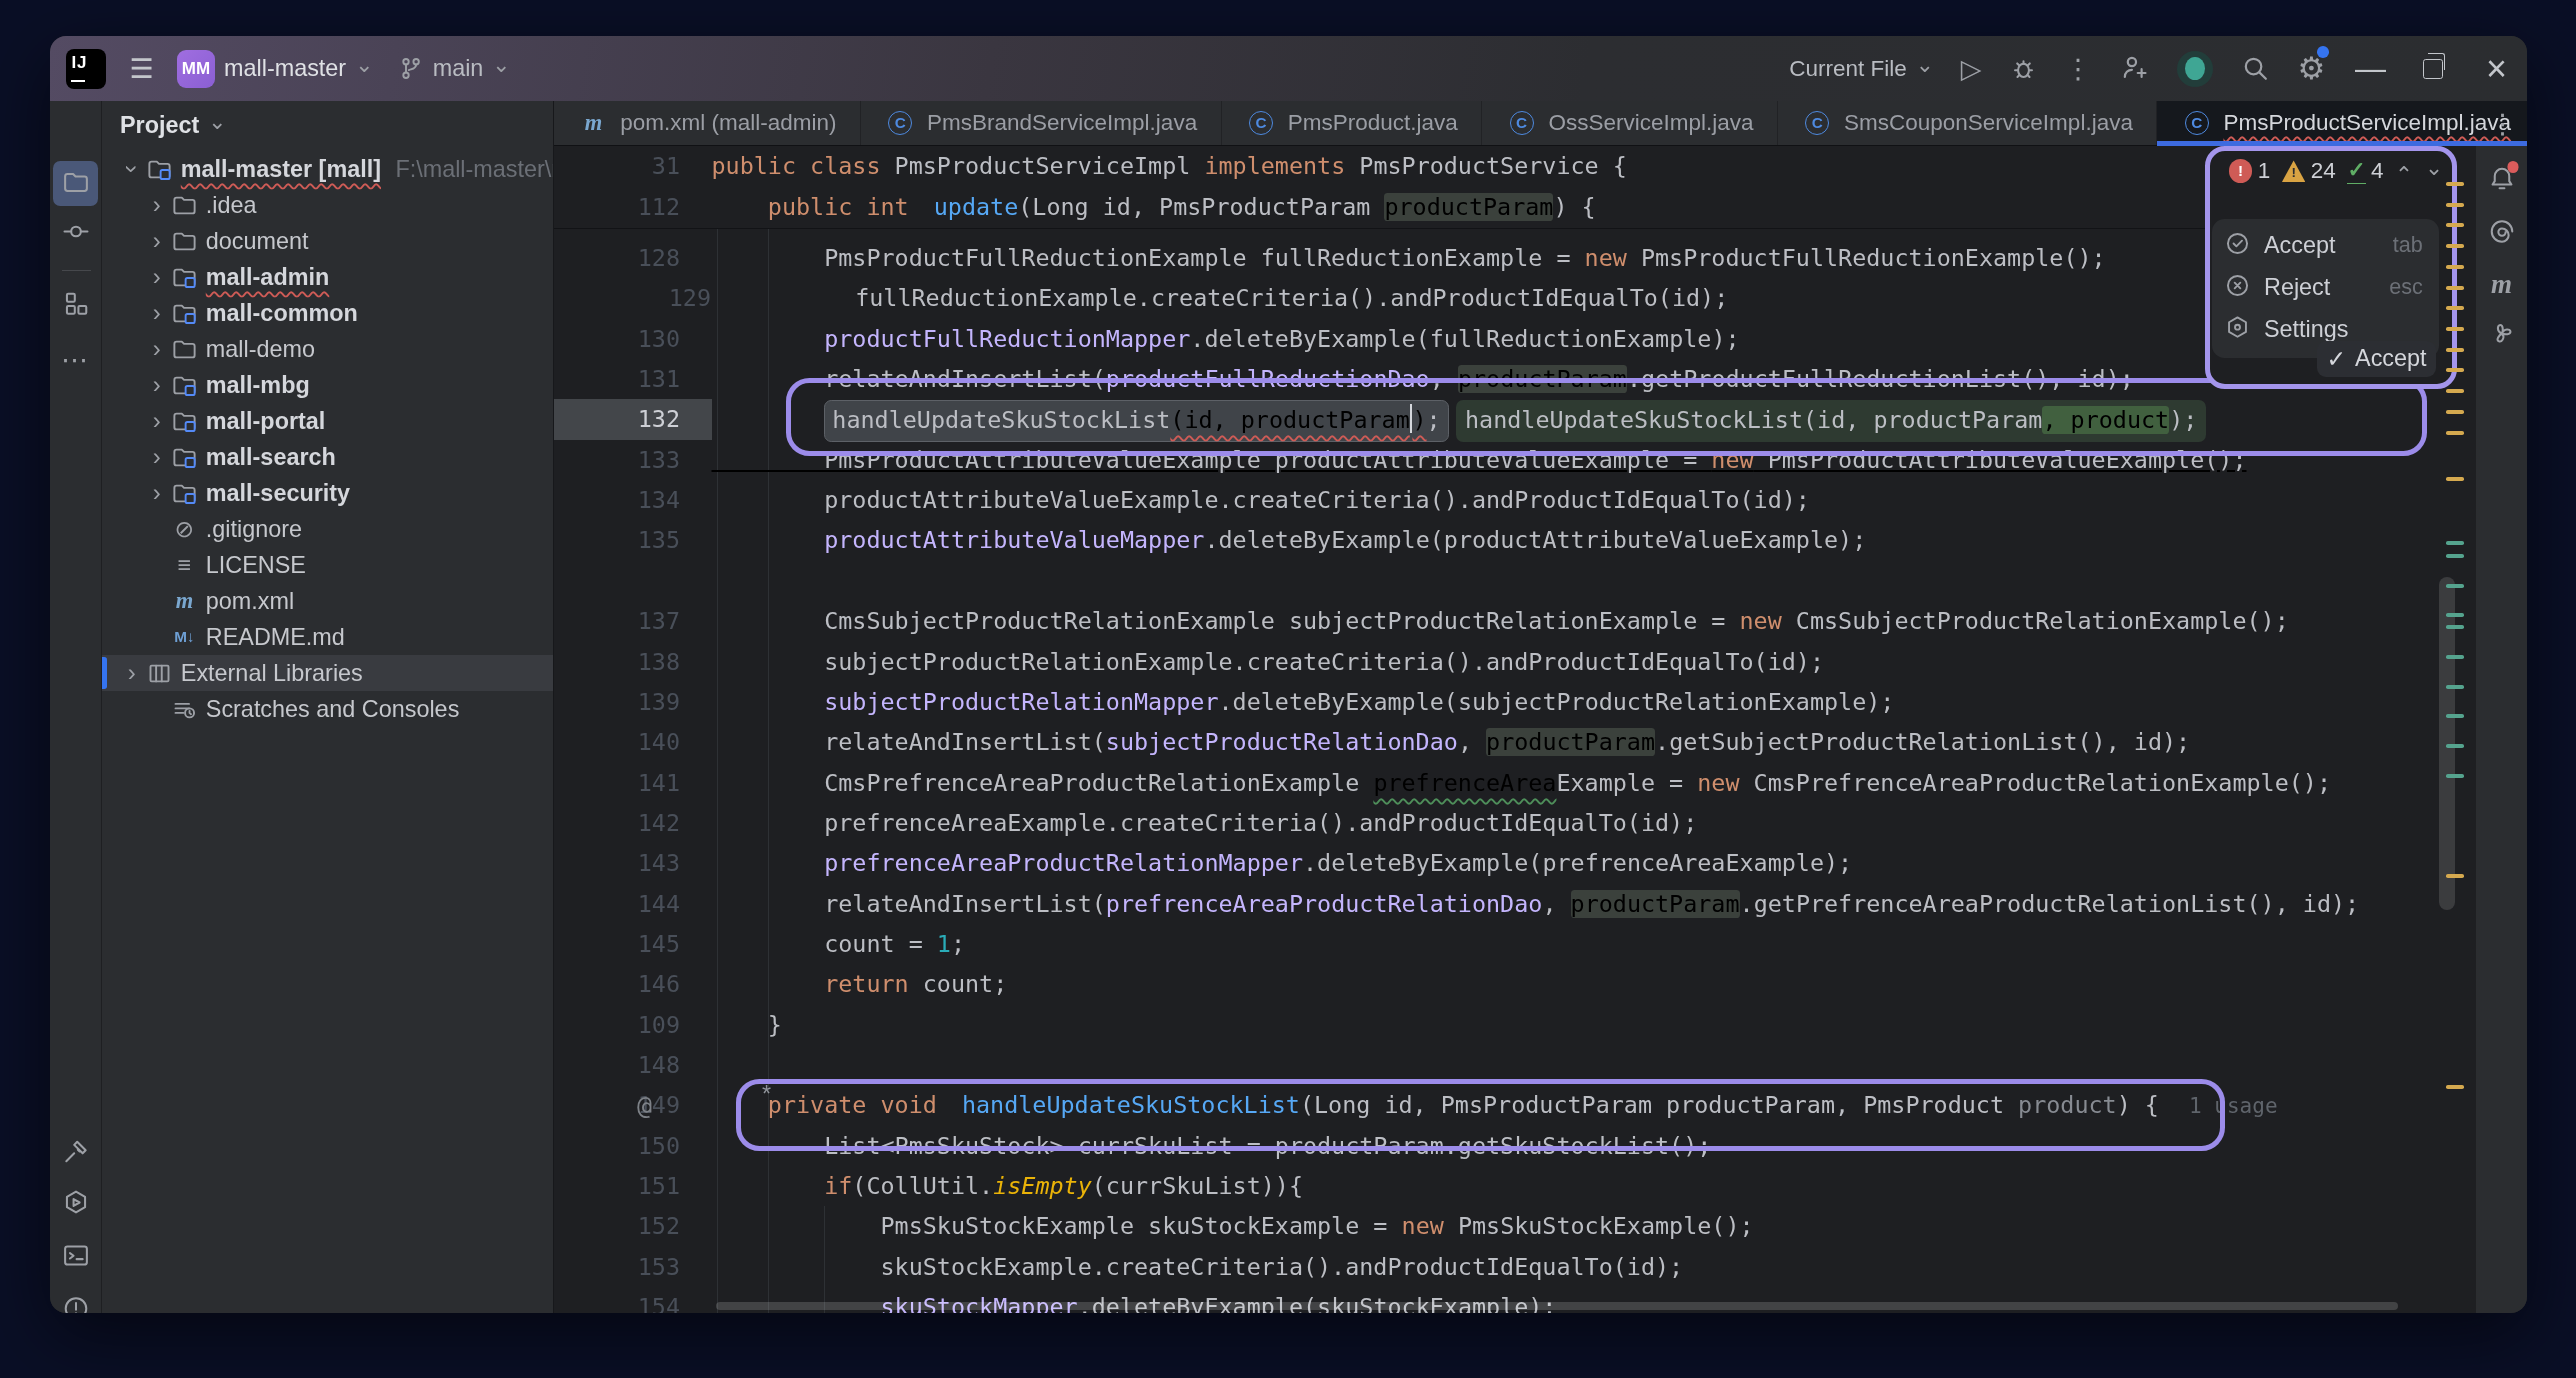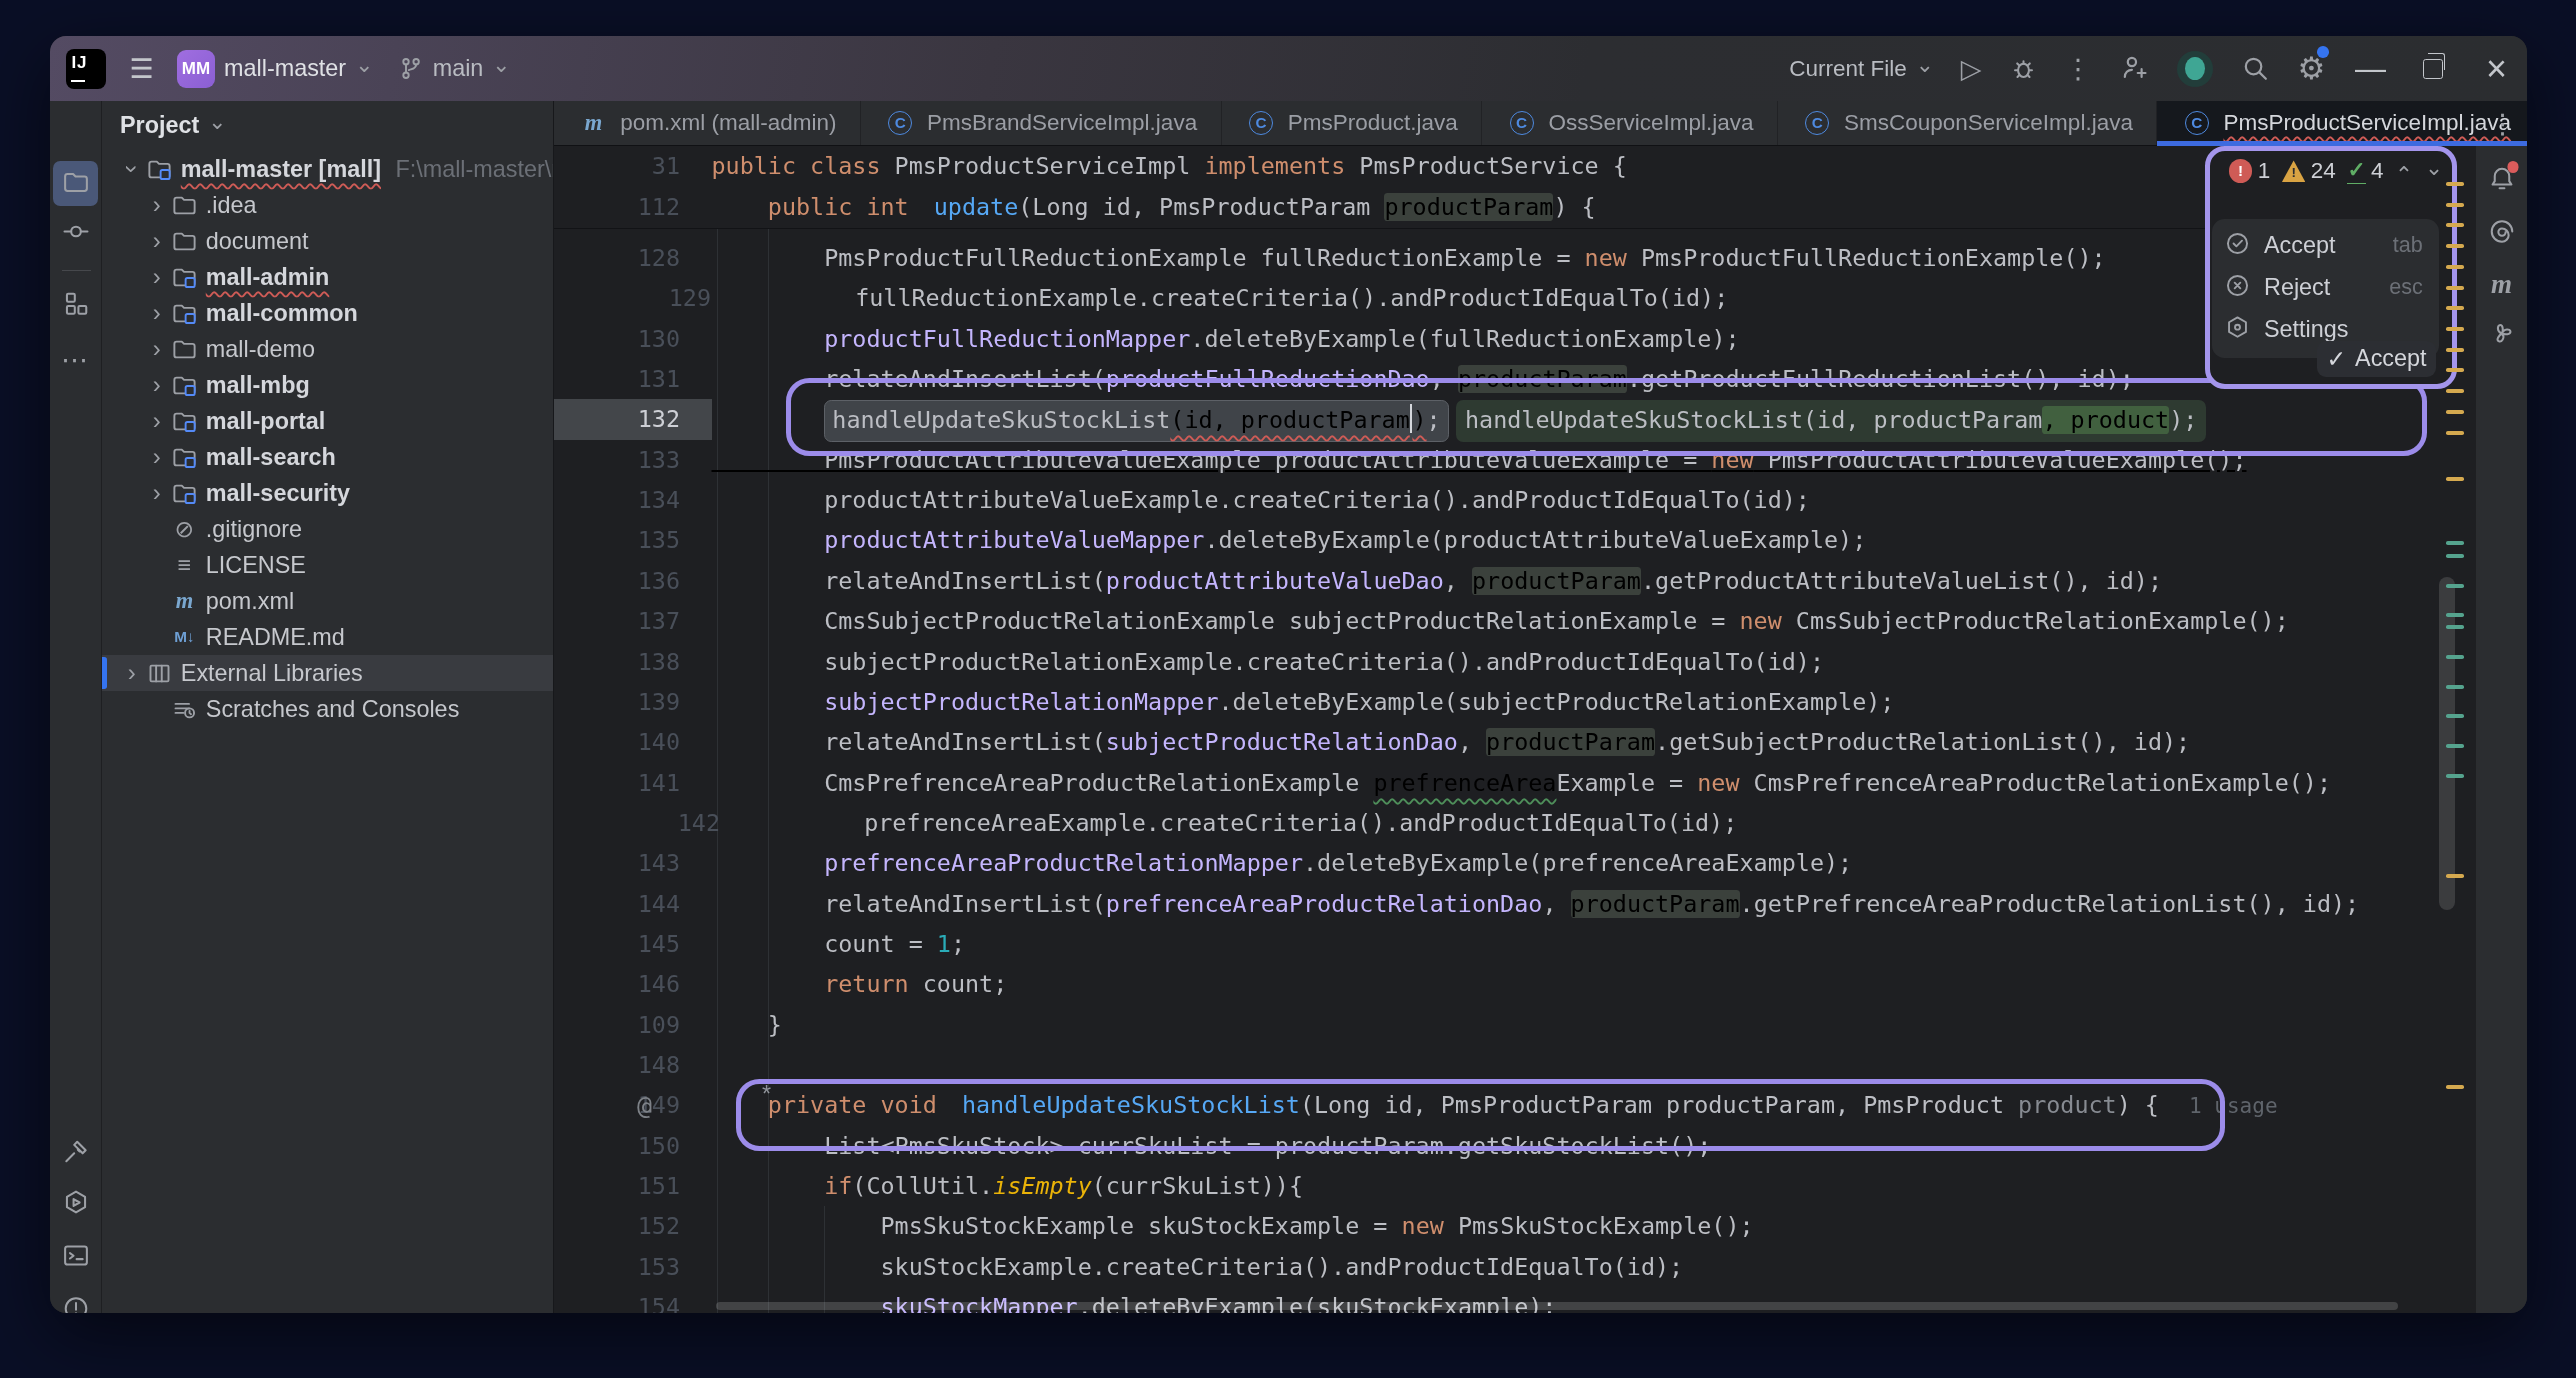--- a/index.html
+++ b/index.html
@@ -478,27 +478,26 @@
       <div class="guide" style="left:214px;top:0;bottom:0"></div>
       <div class="guide" style="left:270px;top:977px;bottom:0"></div>
     <div class="cline" style="top: 9px;"><span class="ln">128</span><span class="lc"><span class="sg-t">        PmsProductFullReductionExample fullReductionExample = </span><span class="sg-kw">new</span><span class="sg-t"> PmsProductFullReductionExample();</span></span></div>
         <div class="cline" style="top: 49px; padding-left: 31px;"><span class="ln">129</span><span class="lc"><span class="sg-t">        fullReductionExample.createCriteria().andProductIdEqualTo(id);</span></span></div>
         <div class="cline" style="top: 90px;"><span class="ln">130</span><span class="lc"><span class="sg-t">        </span><span class="sg-fld">productFullReductionMapper</span><span class="sg-t">.deleteByExample(fullReductionExample);</span></span></div>
         <div class="cline" style="top: 130px;"><span class="ln">131</span><span class="lc"><span class="sg-t">        relateAndInsertList(</span><span class="sg-fld">productFullReductionDao</span><span class="sg-t">, </span><span class="sg-hl">productParam</span><span class="sg-t">.getProductFullReductionList(), id);</span></span></div>
         <div class="cline cur" style="top: 170px;"><span class="ln">132</span><span class="lc">        <span class="box-old"><span class="sg-t">handleUpdateSkuStockList</span><span class="sg-err">(id, productParam</span><span class="caret"></span><span class="sg-err">)</span><span class="sg-t">;</span></span><span class="box-new"><span class="sg-t">handleUpdateSkuStockList(id, productParam</span><span class="sg-add">, product</span><span class="sg-t">);</span></span></span></div>
         <div class="cline" style="top: 211px; text-decoration: underline;"><span class="ln">133</span><span class="lc"><span class="sg-t">        PmsProductAttributeValueExample productAttributeValueExample = </span><span class="sg-kw">new</span><span class="sg-t"> PmsProductAttributeValueExample();</span></span></div>
         <div class="cline" style="top: 251px;"><span class="ln">134</span><span class="lc"><span class="sg-t">        productAttributeValueExample.createCriteria().andProductIdEqualTo(id);</span></span></div>
         <div class="cline" style="top: 291px;"><span class="ln">135</span><span class="lc"><span class="sg-t">        </span><span class="sg-fld">productAttributeValueMapper</span><span class="sg-t">.deleteByExample(productAttributeValueExample);</span></span></div>
-        <div class="cline" style="top: 332px;"><span class="ln">136</span><span class="lc"><span class="sg-t">        relateAndInsertList(</span><span class="sg-fld">productAttributeValueDao</span><span class="sg-t">, </span><span class="sg-hl">productParam</span><span class="sg-t">.getProductAttributeValueList(), id);</span></span></div>
         <div class="cline" style="top: 372px;"><span class="ln">137</span><span class="lc"><span class="sg-t">        CmsSubjectProductRelationExample subjectProductRelationExample = </span><span class="sg-kw">new</span><span class="sg-t"> CmsSubjectProductRelationExample();</span></span></div>
         <div class="cline" style="top: 413px;"><span class="ln">138</span><span class="lc"><span class="sg-t">        subjectProductRelationExample.createCriteria().andProductIdEqualTo(id);</span></span></div>
         <div class="cline" style="top: 453px;"><span class="ln">139</span><span class="lc"><span class="sg-t">        </span><span class="sg-fld">subjectProductRelationMapper</span><span class="sg-t">.deleteByExample(subjectProductRelationExample);</span></span></div>
         <div class="cline" style="top: 493px;"><span class="ln">140</span><span class="lc"><span class="sg-t">        relateAndInsertList(</span><span class="sg-fld">subjectProductRelationDao</span><span class="sg-t">, </span><span class="sg-hl">productParam</span><span class="sg-t">.getSubjectProductRelationList(), id);</span></span></div>
         <div class="cline" style="top: 534px;"><span class="ln">141</span><span class="lc"><span class="sg-t">        CmsPrefrenceAreaProductRelationExample </span><span class="sg-typo">prefrenceArea</span><span class="sg-t">Example = </span><span class="sg-kw">new</span><span class="sg-t"> CmsPrefrenceAreaProductRelationExample();</span></span></div>
-        <div class="cline" style="top: 574px; padding-left: 40px;"><span class="ln">142</span><span class="lc"><span class="sg-t">        prefrenceAreaExample.createCriteria().andProductIdEqualTo(id);</span></span></div>
+        <div class="cline" style="top: 574px;"><span class="ln">142</span><span class="lc"><span class="sg-t">        prefrenceAreaExample.createCriteria().andProductIdEqualTo(id);</span></span></div>
         <div class="cline" style="top: 614px;"><span class="ln">143</span><span class="lc"><span class="sg-t">        </span><span class="sg-fld">prefrenceAreaProductRelationMapper</span><span class="sg-t">.deleteByExample(prefrenceAreaExample);</span></span></div>
         <div class="cline" style="top: 655px;"><span class="ln">144</span><span class="lc"><span class="sg-t">        relateAndInsertList(</span><span class="sg-fld">prefrenceAreaProductRelationDao</span><span class="sg-t">, </span><span class="sg-hl">productParam</span><span class="sg-t">.getPrefrenceAreaProductRelationList(), id);</span></span></div>
         <div class="cline" style="top: 695px;"><span class="ln">145</span><span class="lc"><span class="sg-t">        count = </span><span class="sg-num">1</span><span class="sg-t">;</span></span></div>
         <div class="cline" style="top: 735px;"><span class="ln">146</span><span class="lc"><span class="sg-t">        </span><span class="sg-kw">return</span><span class="sg-t"> count;</span></span></div>
         <div class="cline" style="top: 776px;"><span class="ln">109</span><span class="lc"><span class="sg-t">    }</span></span></div>
         <div class="cline" style="top: 816px;"><span class="ln">148</span><span class="lc"></span></div>
         <div class="cline" style="top: 856px;"><span class="ln">149</span><span class="gutter-at">@</span><span class="lc"><span class="sg-t">    </span><span class="sg-kw">private void </span><span class="sg-decl">handleUpdateSkuStockList</span><span class="sg-t">(Long id, PmsProductParam productParam, PmsProduct </span><span class="sg-gray">product</span><span class="sg-t">) { </span><span class="sg-hint">1 usage</span></span></div>
         <div class="cline" style="top: 897px;"><span class="ln">150</span><span class="lc"><span class="sg-t">        List&lt;PmsSkuStock&gt; currSkuList = productParam.getSkuStockList();</span></span></div>
         <div class="cline" style="top: 937px;"><span class="ln">151</span><span class="lc"><span class="sg-t">        </span><span class="sg-kw">if</span><span class="sg-t">(CollUtil.</span><span class="sg-it">isEmpty</span><span class="sg-t">(currSkuList)){</span></span></div>
         <div class="cline" style="top: 977px;"><span class="ln">152</span><span class="lc"><span class="sg-t">            PmsSkuStockExample skuStockExample = </span><span class="sg-kw">new</span><span class="sg-t"> PmsSkuStockExample();</span></span></div>

